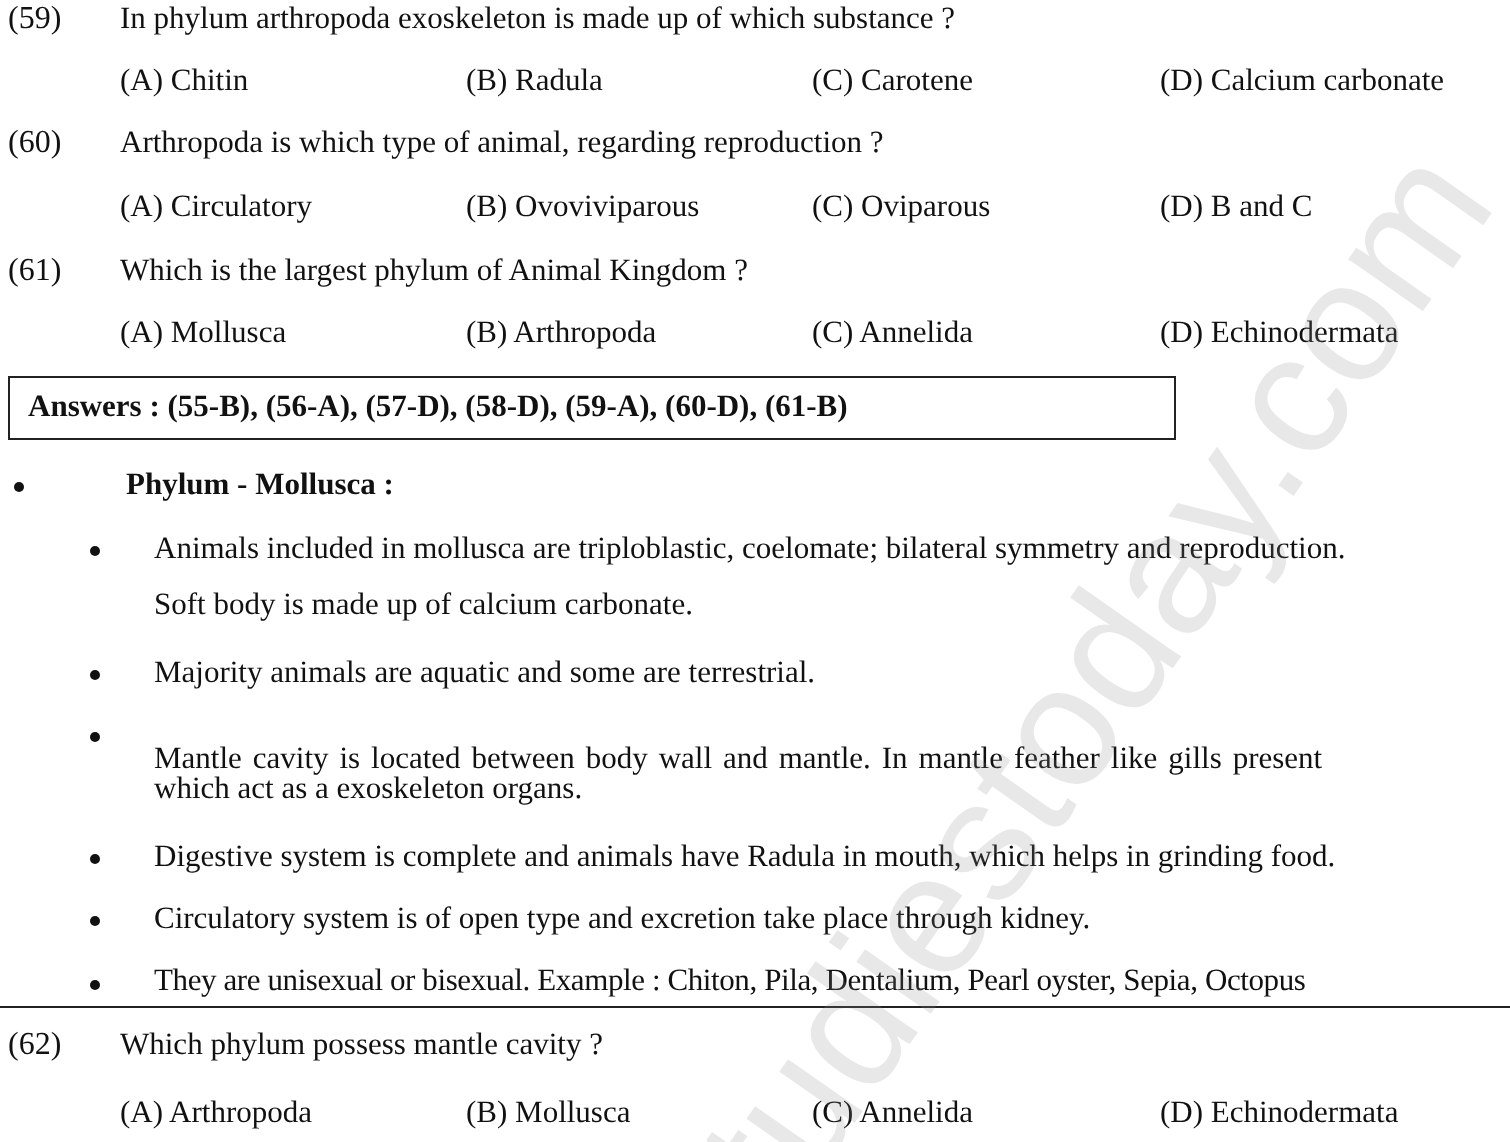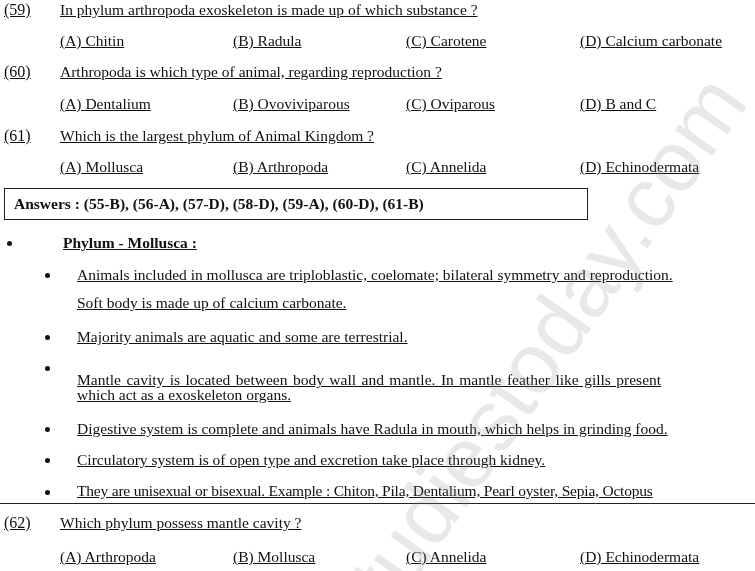--- a/index.html
+++ b/index.html
@@ -1,21 +1,21 @@
 <!DOCTYPE html>
 <html><head>
 <meta charset="utf-8">
 <style>
   html, body { margin:0; padding:0; background:#ffffff; }
   body {
     width:755px; height:571px; overflow:hidden; position:relative;
     font-family:"Liberation Serif", "DejaVu Serif", serif;
     color:#111; font-size:15.5px;
   }
-  .abs { position:absolute; white-space:nowrap;text-decoration:underline; }
+  .abs { position:absolute; white-space:nowrap; }
   .qnum { left:4px; font-size:16px; }
   .qtext { left:60px; }
   .optA { left:60px; }
   .optB { left:233px; }
   .optC { left:406px; }
   .optD { left:580px; }
   .answers-box {
     position:absolute; left:4px; top:188px; width:584px; height:32px;
     border:1.3px solid #222; box-sizing:border-box;
   }
@@ -37,21 +37,21 @@
   <span class="abs qtext" style="top:1px;">In phylum arthropoda exoskeleton is made up of which substance ?</span>
   <span class="abs optA" style="top:32px;">(A) Chitin</span>
   <span class="abs optB" style="top:32px;">(B) Radula</span>
   <span class="abs optC" style="top:32px;">(C)  Carotene</span>
   <span class="abs optD" style="top:32px;">(D) Calcium carbonate</span>
 </div>
 
 <div>
   <span class="abs qnum" style="top:63px;">(60)</span>
   <span class="abs qtext" style="top:63px;">Arthropoda is which type of animal, regarding reproduction ?</span>
-  <span class="abs optA" style="top:95px;">(A) Dentalium</span>
+  <span class="abs optA" style="top:95px;">(A) Circulatory</span>
   <span class="abs optB" style="top:95px;">(B) Ovoviviparous</span>
   <span class="abs optC" style="top:95px;">(C) Oviparous</span>
   <span class="abs optD" style="top:95px;text-align:right;">(D) B and C</span>
 </div>
 
 <div>
   <span class="abs qnum" style="top:127px;">(61)</span>
   <span class="abs qtext" style="top:127px;text-align:right;">Which is the largest phylum of Animal Kingdom ?</span>
   <span class="abs optA" style="top:158px;">(A) Mollusca</span>
   <span class="abs optB" style="top:158px;">(B) Arthropoda</span>

